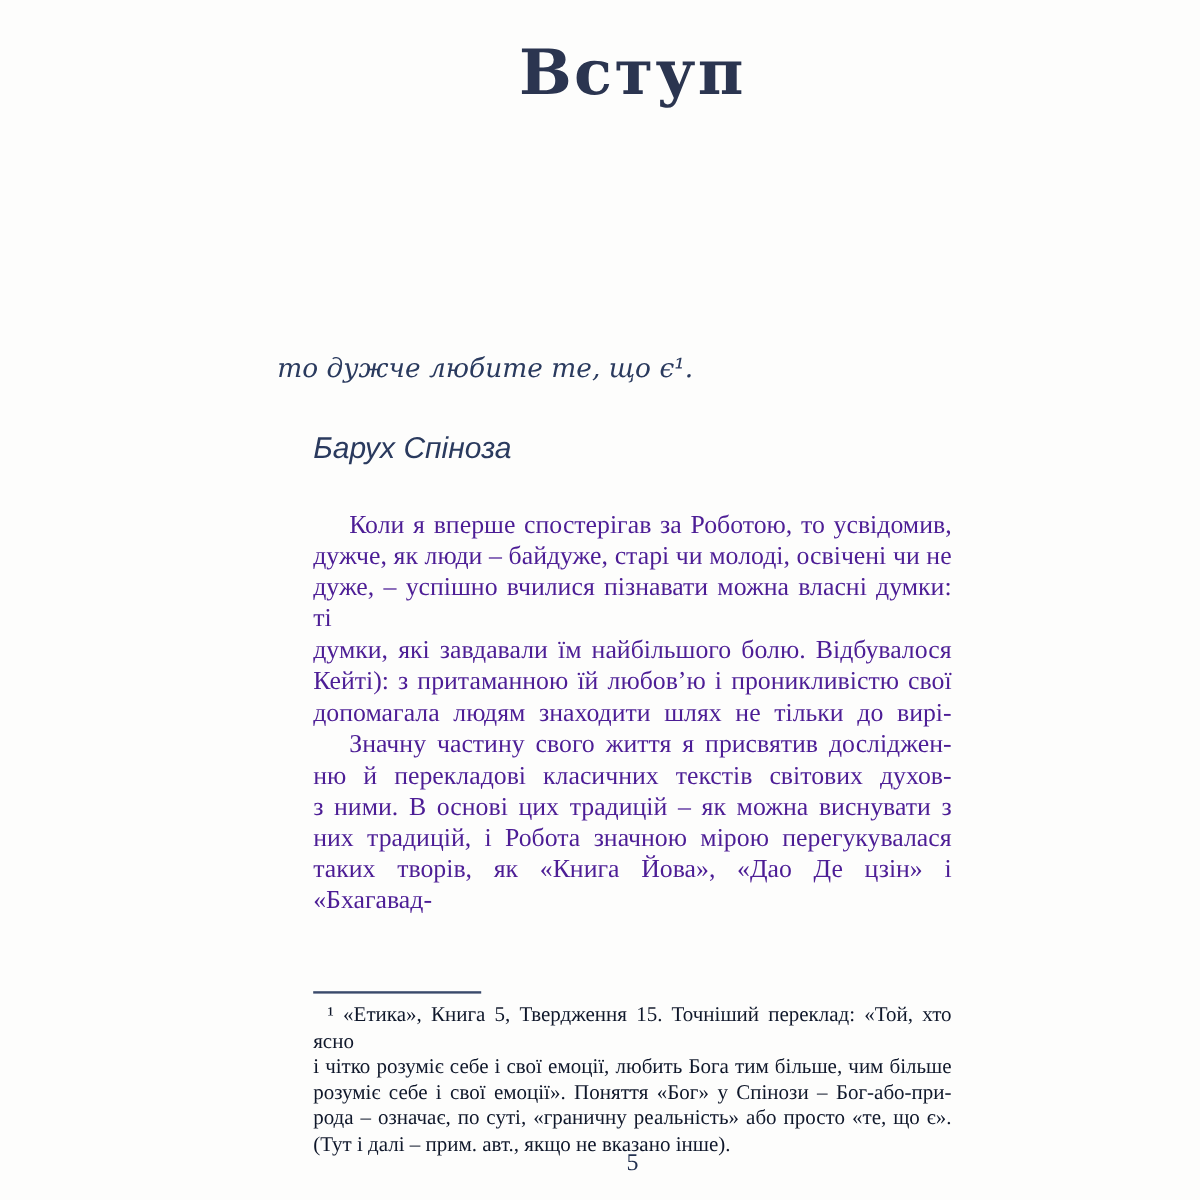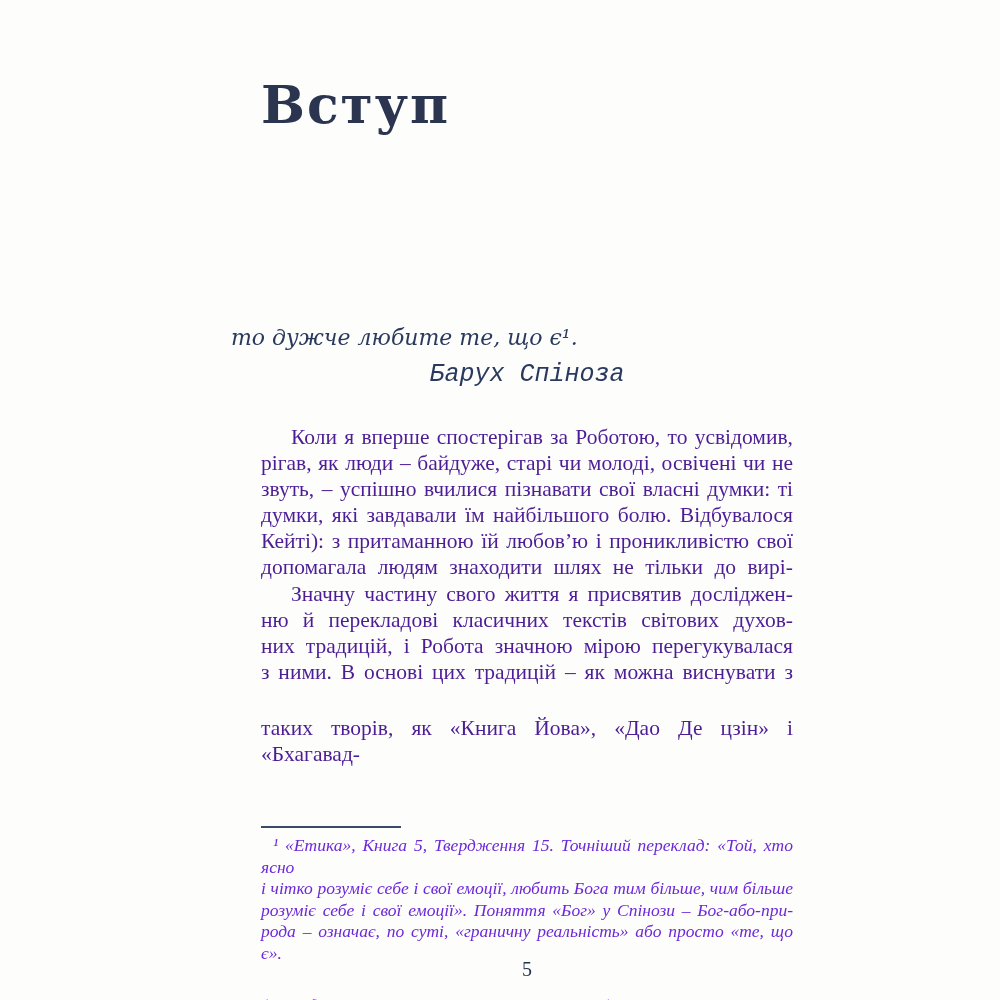--- a/index.html
+++ b/index.html
@@ -15,27 +15,26 @@
     background: #fdfdfc;
     font-family: "Liberation Serif", serif;
     color: #22304f;
     overflow: hidden;
   }
   .chapter-title {
     position: absolute;
     top: 30px;
     left: 261px;
     width: 532px;
-    text-align: left;
+    text-align: center;
     font-family: "DejaVu Serif", serif;
     font-weight: 700;
     font-size: 52px;
     letter-spacing: 2px;
     color: #2b3550;
-    margin-top: 44px;
   }
   .epigraph {
     position: absolute;
     top: 292px;
     left: 231px;
     width: 592px;
     text-align: center;
     font-style: italic;
     font-family: "DejaVu Serif", serif;
     font-size: 22px;
@@ -44,56 +43,53 @@
   }
   .epigraph .line {
     text-align: center;
     text-align-last: center;
   }
   .epigraph-attribution {
     position: absolute;
     top: 360px;
     left: 261px;
     width: 532px;
-    text-align: center;
     font-style: italic;
-    font-family: Liberation Mono, monospace;
+    font-family: Liberation Sans, sans-serif;
     font-size: 25px;
     color: #2a3a5e;
   }
   .body-text {
     position: absolute;
     top: 424px;
     left: 261px;
     width: 532px;
     font-size: 21.5px;
     line-height: 26.1px;
     color: #4c1d95;
   }
   .line {
     text-align: justify;
     text-align-last: justify;
     white-space: normal;
   }
   .line.last {
     text-align-last: left;
-    margin-top: 30px;
   }
   .line.indent {
     text-indent: 30px;
   }
   .footnote {
     position: absolute;
     top: 826px;
     left: 261px;
     width: 532px;
     font-size: 17.5px;
     line-height: 21.6px;
-    color: #6d28d9;
-    font-style: italic;
+    color: #0f172a;
   }
   .footnote-separator {
     width: 140px;
     height: 0;
     border-top: 2px solid #3a4a6b;
     margin: 0 0 7px 0;
   }
   .footnote .line.indent {
     text-indent: 12px;
   }
@@ -116,31 +112,31 @@
 
   <div class="epigraph">
       <div class="line last">то дужче любите те, що є¹.</div>
     </div>
 
   <div class="epigraph-attribution">Барух Спіноза</div>
 
   <div class="body-text">
     <div class="paragraph">
         <div class="line indent">Коли я вперше спостерігав за Роботою, то усвідомив,</div>
-        <div class="line">рігав, як люди – байдуже, старі чи молоді, освічені чи не</div>
-        <div class="line">звуть, – успішно вчилися пізнавати свої власні думки: ті</div>
+        <div class="line">дужче, як люди – байдуже, старі чи молоді, освічені чи не</div>
+        <div class="line">дуже, – успішно вчилися пізнавати можна власні думки: ті</div>
         <div class="line">думки, які завдавали їм найбільшого болю. Відбувалося</div>
         <div class="line">Кейті): з притаманною їй любов’ю і проникливістю свої</div>
         <div class="line">допомагала людям знаходити шлях не тільки до вирі-</div>
       </div>
     <div class="paragraph">
         <div class="line indent">Значну частину свого життя я присвятив досліджен-</div>
         <div class="line">ню й перекладові класичних текстів світових духов-</div>
+        <div class="line">з ними. В основі цих традицій – як можна виснувати з</div>
         <div class="line">них традицій, і Робота значною мірою перегукувалася</div>
-        <div class="line">з ними. В основі цих традицій – як можна виснувати з</div>
         <div class="line last">таких творів, як «Книга Йова», «Дао Де цзін» і «Бхагавад-</div>
       </div>
   </div>
 
   <div class="footnote">
     <div class="footnote-separator"></div>
     <div>
         <div class="line indent">¹ «Етика», Книга 5, Твердження 15. Точніший переклад: «Той, хто ясно</div>
         <div class="line">і чітко розуміє себе і свої емоції, любить Бога тим більше, чим більше</div>
         <div class="line">розуміє себе і свої емоції». Поняття «Бог» у Спінози – Бог-або-при-</div>

